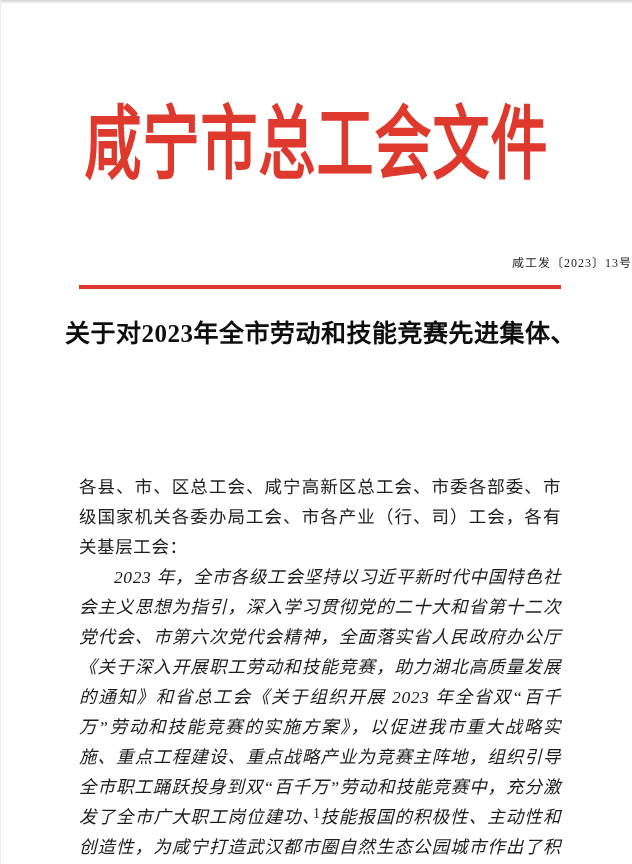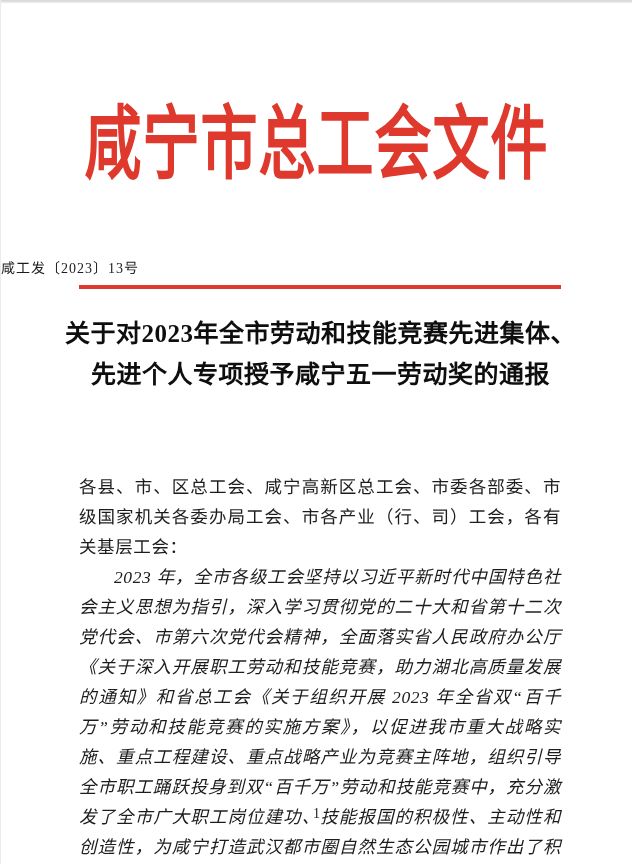--- a/index.html
+++ b/index.html
@@ -35,24 +35,24 @@
     font-weight: bold;
     letter-spacing: 1px;
     color: var(--accent, #df392d);
     transform: scaleY(1.42);
     transform-origin: 50% 50%;
     white-space: nowrap;
   }
 
   .doc-number {
     position: absolute;
-    top: 257px;
+    top: 251px;
     left: 0; right: 0;
-    text-align: left;
-    font-size: 14px;
+    text-align: right;
+    font-size: 12px;
     line-height: 24px;
     letter-spacing: 1px;
     color: var(--ink);
   }
 
   .red-divider {
     position: absolute;
     top: 285px;
     left: 78px;
     right: 71px;
@@ -104,21 +104,20 @@
   <div class="scan-edge-top"></div>
 
   <div class="org-title">咸宁市总工会文件</div>
 
   <div class="doc-number">咸工发〔2023〕13号</div>
 
   <div class="red-divider"></div>
 
   <div class="doc-title">
       <div>关于对2023年全市劳动和技能竞赛先进集体、</div>
-      <div>先进个人专项授予咸宁五一劳动奖的通报</div>
     </div>
 
   <div class="doc-body">
       <p>各县、市、区总工会、咸宁高新区总工会、市委各部委、市级国家机关各委办局工会、市各产业（行、司）工会，各有关基层工会：</p>
       <p>2023 年，全市各级工会坚持以习近平新时代中国特色社会主义思想为指引，深入学习贯彻党的二十大和省第十二次党代会、市第六次党代会精神，全面落实省人民政府办公厅《关于深入开展职工劳动和技能竞赛，助力湖北高质量发展的通知》和省总工会《关于组织开展 2023 年全省双“百千万”劳动和技能竞赛的实施方案》，以促进我市重大战略实施、重点工程建设、重点战略产业为竞赛主阵地，组织引导全市职工踊跃投身到双“百千万”劳动和技能竞赛中，充分激发了全市广大职工岗位建功、技能报国的积极性、主动性和创造性，为咸宁打造武汉都市圈自然生态公园城市作出了积极贡献，从竞赛活动中</p>
     </div>
 
   <div class="page-number">1</div>
 </div>
 

